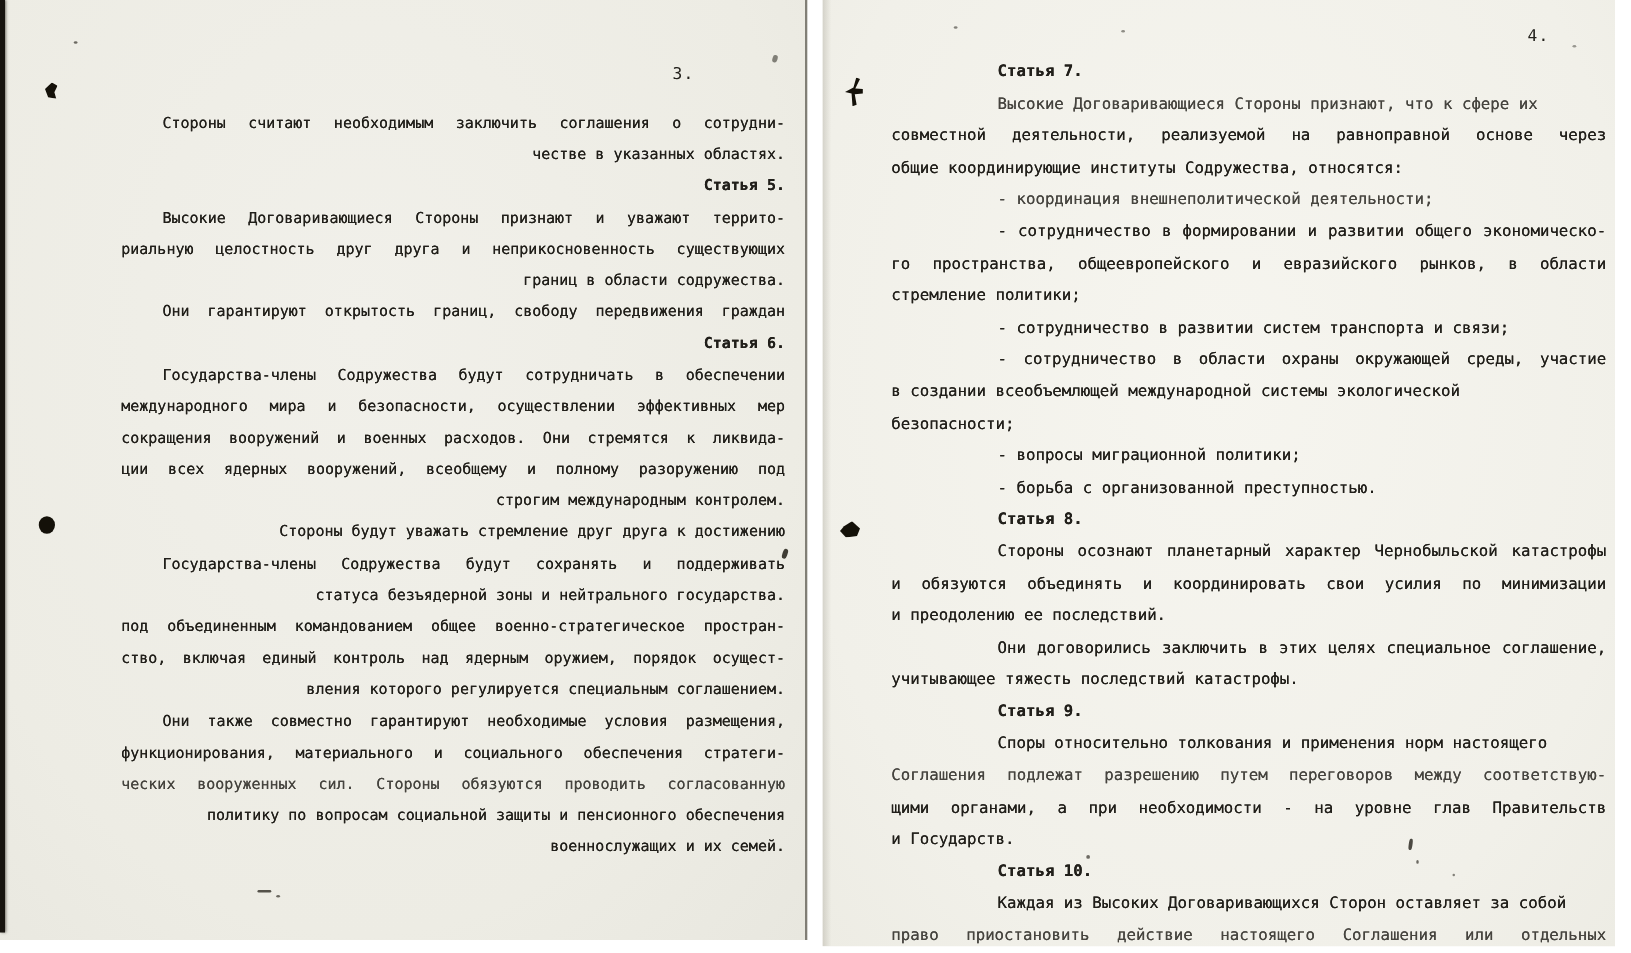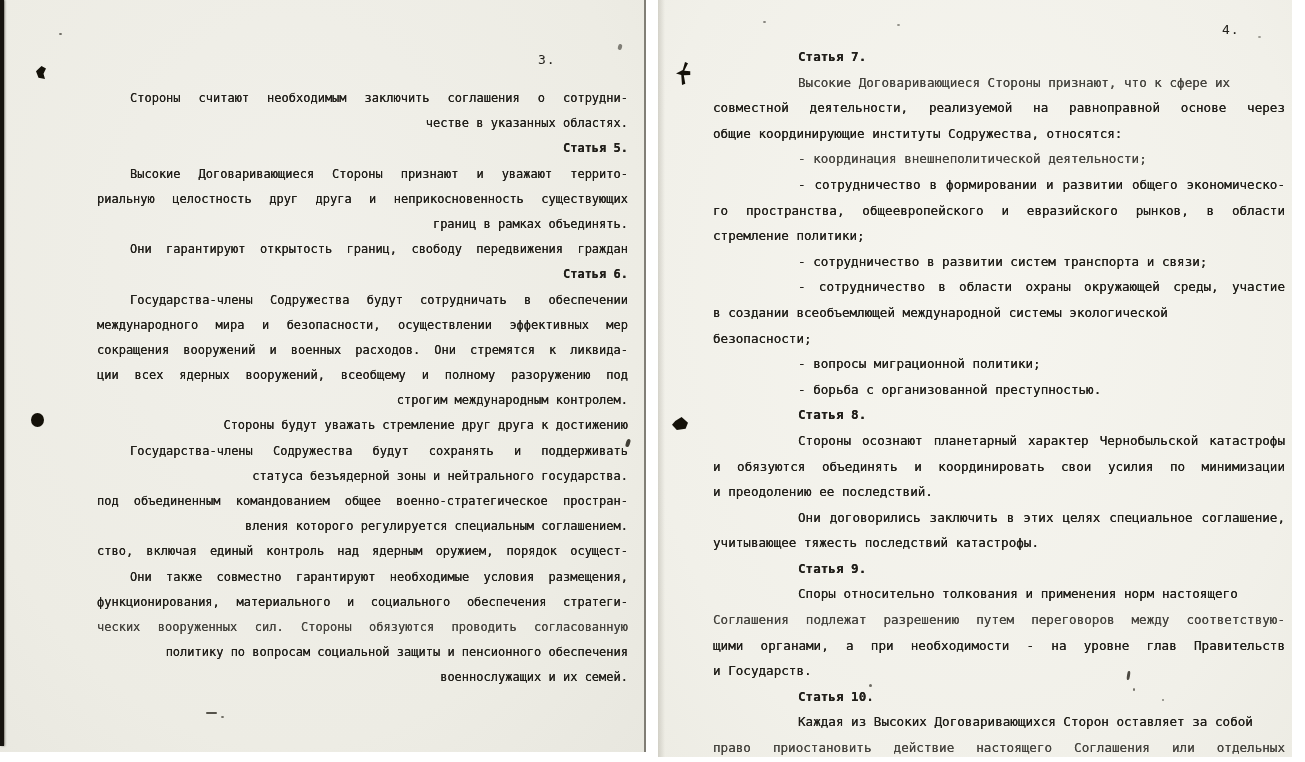--- a/index.html
+++ b/index.html
@@ -54,34 +54,34 @@
     <div class="edge-strip"></div>
     <div class="right-edge"></div>
     <div class="page-num">3.</div>
     <div class="text">
 
     <div class="line ind j">Стороны считают необходимым заключить соглашения о сотрудни-</div>
         <div class="line">честве в указанных областях.</div>
         <div class="line ind hd">Статья 5.</div>
         <div class="line ind j">Высокие Договаривающиеся Стороны признают и уважают террито-</div>
         <div class="line j">риальную целостность друг друга и неприкосновенность существующих</div>
-        <div class="line">границ в рамках объединять.</div>
+        <div class="line">границ в области содружества.</div>
         <div class="line ind j">Они гарантируют открытость границ, свободу передвижения граждан</div>
         <div class="line ind hd">Статья 6.</div>
         <div class="line ind j">Государства-члены Содружества будут сотрудничать в обеспечении</div>
         <div class="line j">международного мира и безопасности, осуществлении эффективных мер</div>
         <div class="line j">сокращения вооружений и военных расходов. Они стремятся к ликвида-</div>
         <div class="line j">ции всех ядерных вооружений, всеобщему и полному разоружению под</div>
         <div class="line">строгим международным контролем.</div>
         <div class="line ind">Стороны будут уважать стремление друг друга к достижению</div>
         <div class="line ind j">Государства-члены Содружества будут сохранять и поддерживать</div>
         <div class="line">статуса безъядерной зоны и нейтрального государства.</div>
         <div class="line j">под объединенным командованием общее военно-стратегическое простран-</div>
+        <div class="line j">ство, включая единый контроль над ядерным оружием, порядок осущест-</div>
         <div class="line">вления которого регулируется специальным соглашением.</div>
-        <div class="line j">ство, включая единый контроль над ядерным оружием, порядок осущест-</div>
         <div class="line ind j">Они также совместно гарантируют необходимые условия размещения,</div>
         <div class="line j">функционирования, материального и социального обеспечения стратеги-</div>
         <div class="line j faded">ческих вооруженных сил. Стороны обязуются проводить согласованную</div>
         <div class="line">политику по вопросам социальной защиты и пенсионного обеспечения</div>
         <div class="line">военнослужащих и их семей.</div>
       </div>
   </div>
 
   <div class="page page4">
     <div class="left-edge"></div>

